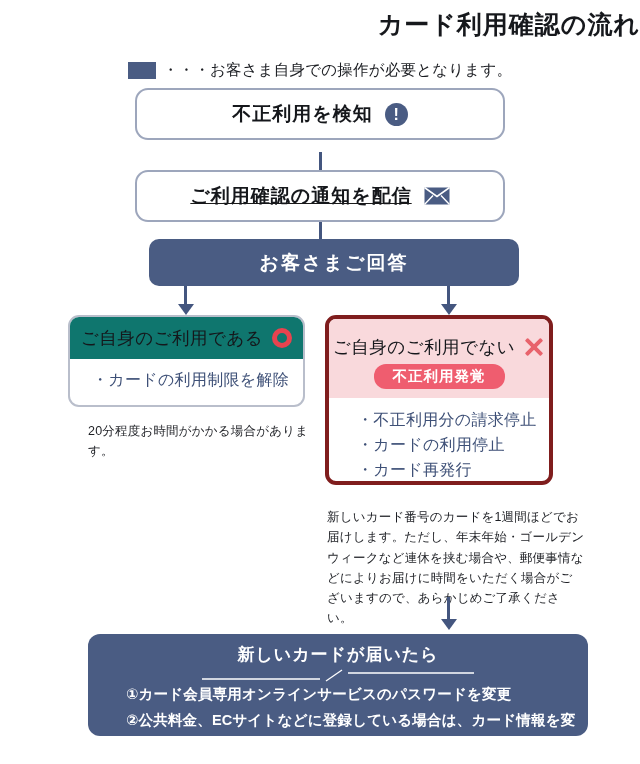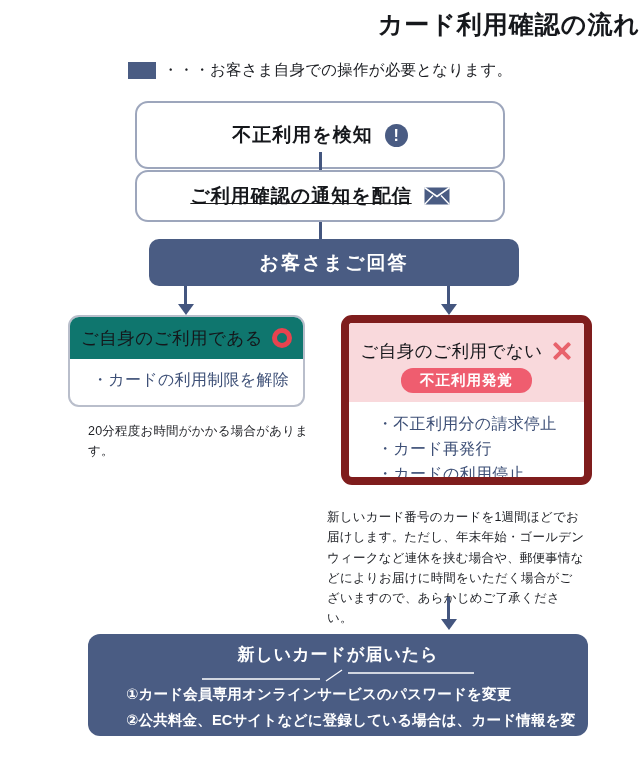--- a/index.html
+++ b/index.html
@@ -70,21 +70,21 @@
     justify-content: center;
     gap: 12px;
   }
   .step-box .step-label {
     font-size: 19px;
     font-weight: bold;
     color: #15171b;
     letter-spacing: 1px;
   }
 
-  #box-detect { left: 135px; top: 101px; width: 370px; height: 68px; }
+  #box-detect { left: 135px; top: 88px; width: 370px; height: 52px; }
   #box-notify { left: 135px; top: 170px; width: 370px; height: 52px; text-decoration: underline; }
 
   .box-answer {
     position: absolute;
     left: 135px;
     top: 239px;
     width: 370px;
     height: 47px;
     box-sizing: border-box;
     background: #4a5c83;
@@ -184,25 +184,25 @@
     background: #ffffff;
   }
   .branch-ok {
     left: 68px;
     top: 315px;
     width: 237px;
     height: 92px;
     border: 2px solid #b9becb;
   }
   .branch-ng {
-    left: 341px;
+    left: 325px;
     top: 315px;
-    width: 251px;
+    width: 228px;
     height: 170px;
-    border: 8px solid #7f1d1d;
+    border: 4px solid #7f1d1d;
   }
 
   .branch-head {
     display: flex;
     align-items: center;
     justify-content: center;
     gap: 9px;
     box-sizing: border-box;
   }
   .branch-ok .branch-head {
@@ -367,22 +367,22 @@
   <div class="branch branch-ng">
     <div class="branch-head">
       <div class="branch-head-row">
         <span class="branch-head-label">ご自身のご利用でない</span>
         <span class="icon-cross-red"></span>
       </div>
       <span class="badge-fraud">不正利用発覚</span>
     </div>
     <div class="branch-body">
       <div class="item">・不正利用分の請求停止</div>
+      <div class="item">・カードの利用停止</div>
       <div class="item">・カード再発行</div>
-      <div class="item">・カードの利用停止</div>
     </div>
   </div>
 
   <div class="note" id="note-right">新しいカード番号のカードを1週間ほどでお届けします。ただし、年末年始・ゴールデンウィークなど連休を挟む場合や、郵便事情などによりお届けに時間をいただく場合がございますので、あらかじめご了承ください。</div>
 
   <div class="arrow-wrap" style="left:441px; top:597px; height:34px;">
     <div class="arrow-stem" style="height:22px;"></div>
     <div class="arrow-head" style="top:22px;"></div>
   </div>
 

